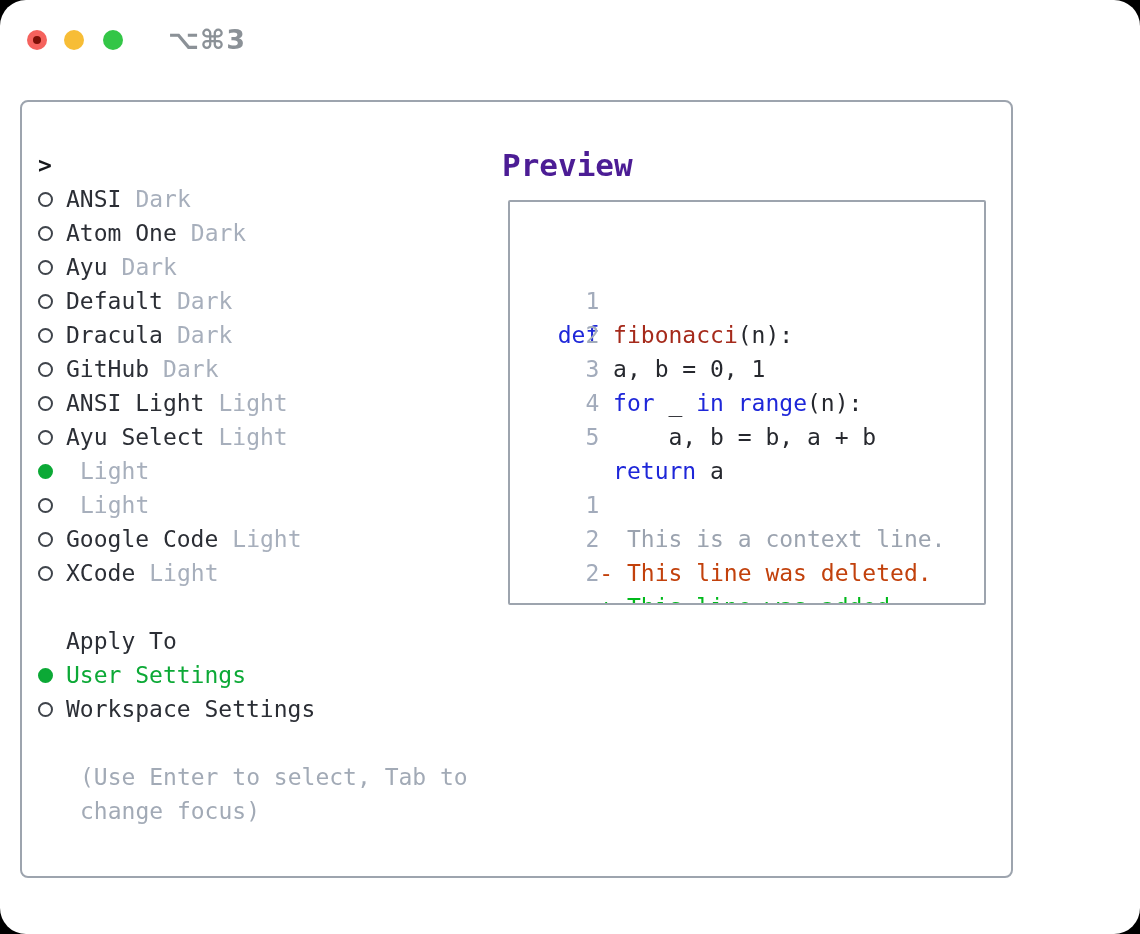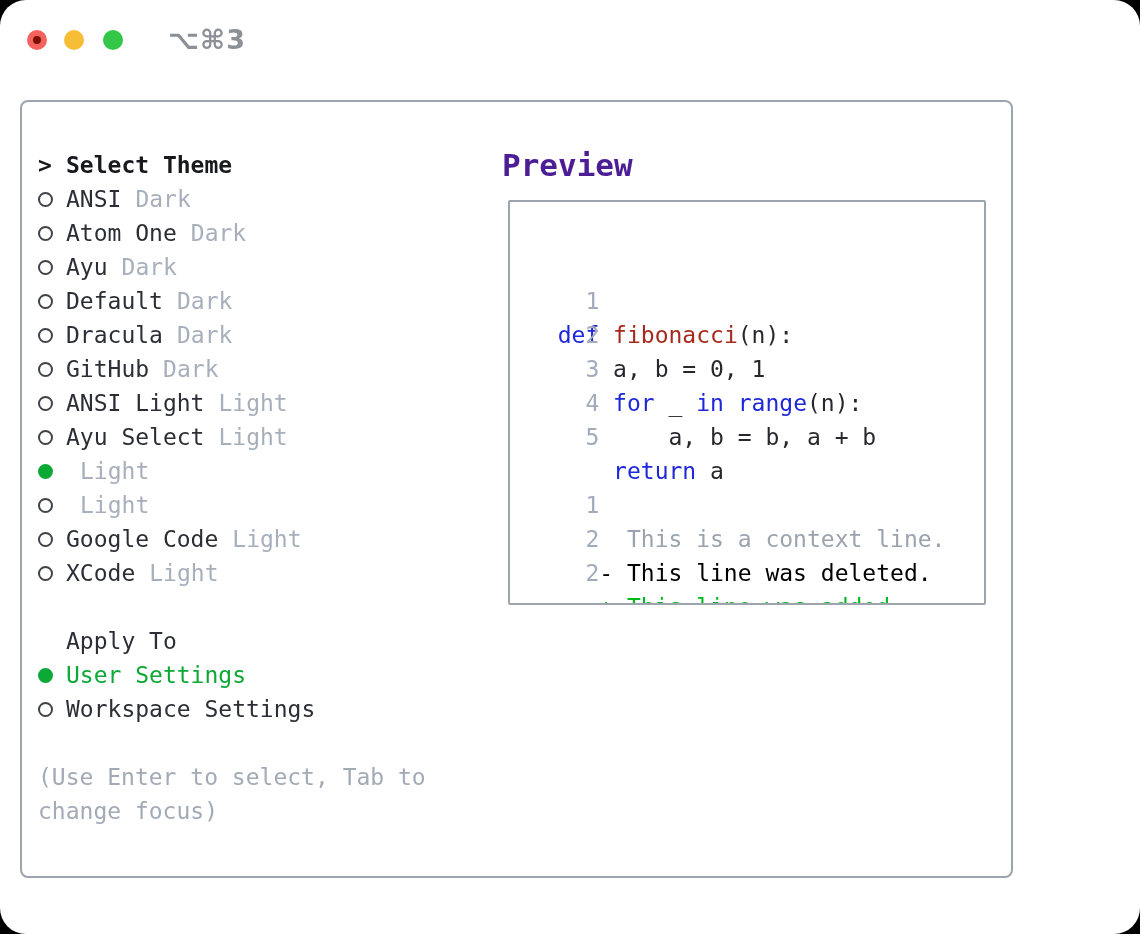--- a/index.html
+++ b/index.html
@@ -35,37 +35,37 @@
          color:#2b2e35; white-space:pre; }
   .bullet-col { display:inline-flex; align-items:center; width:28px; flex:0 0 28px; }
   .circle { width:15px; height:15px; border:2px solid #3f444b; border-radius:50%;
             display:inline-block; }
   .row.selected .circle { background:#0ca936; border-color:#0ca936; }
   .row.selected .item-label { color:#0ca936; }
   .prompt { font-weight:bold; color:#17191d; font-size:23px; }
   .panel-title { font-weight:bold; color:#17191d; }
   .tag { color:#a7afbc; margin-left:14px; }
   .spacer { height:34px; }
-  .hint { font-size:23px; line-height:34px; color:#a2aab6; white-space:pre; }
+  .hint { font-size:23px; line-height:34px; color:#a2aab6; white-space:pre;margin-left:42px; }
 
   
   .preview-title { position:absolute; left:480px; top:46px; height:34px; line-height:34px;
                    font-size:31px; font-weight:bold; color:#4c1d95; }
   .preview-box {
     position:absolute; left:486px; top:98px; width:478px; height:405px;
     background:#fff; border:2px solid #9da4ae; border-radius:2px;
     padding:48px 0 8px 20px; overflow:hidden;
   }
   .pline { height:34px; line-height:34px; font-size:23px; white-space:pre; color:#26282e; }
   .ln { display:inline-block; width:2ch; color:#a2abbb; }
   .tok-kw  { color:#1e27d9; }
   .tok-fn  { color:#a52a1b; }
   .tok-pl  { color:#26282e; }
   .tok-ctx { color:#9ba3af; }
-  .tok-del { color:#000000; }
+  .tok-del { color:#c2410c; }
   .tok-add { color:#00b91b; }
 </style>
 </head>
 <body>
 
 <div class="window">
 
   <div class="titlebar">
     <span class="light red">
       <span class="dot"></span>
@@ -73,21 +73,20 @@
     <span class="light yellow"></span>
     <span class="light green"></span>
     <span class="shortcut">⌥⌘3</span>
   </div>
 
   <div class="main-box">
 
     <div class="left-panel">
       <div class="row">
         <span class="bullet-col"><span class="prompt">&gt;</span></span>
-        <span class="panel-title">Select Theme</span>
       </div>
 
       <div>
           <div class="row">
     <span class="bullet-col"><span class="circle"></span></span>
     <span class="item-label">ANSI</span>
     <span class="tag">Dark</span>
   </div>
           <div class="row">
     <span class="bullet-col"><span class="circle"></span></span>

